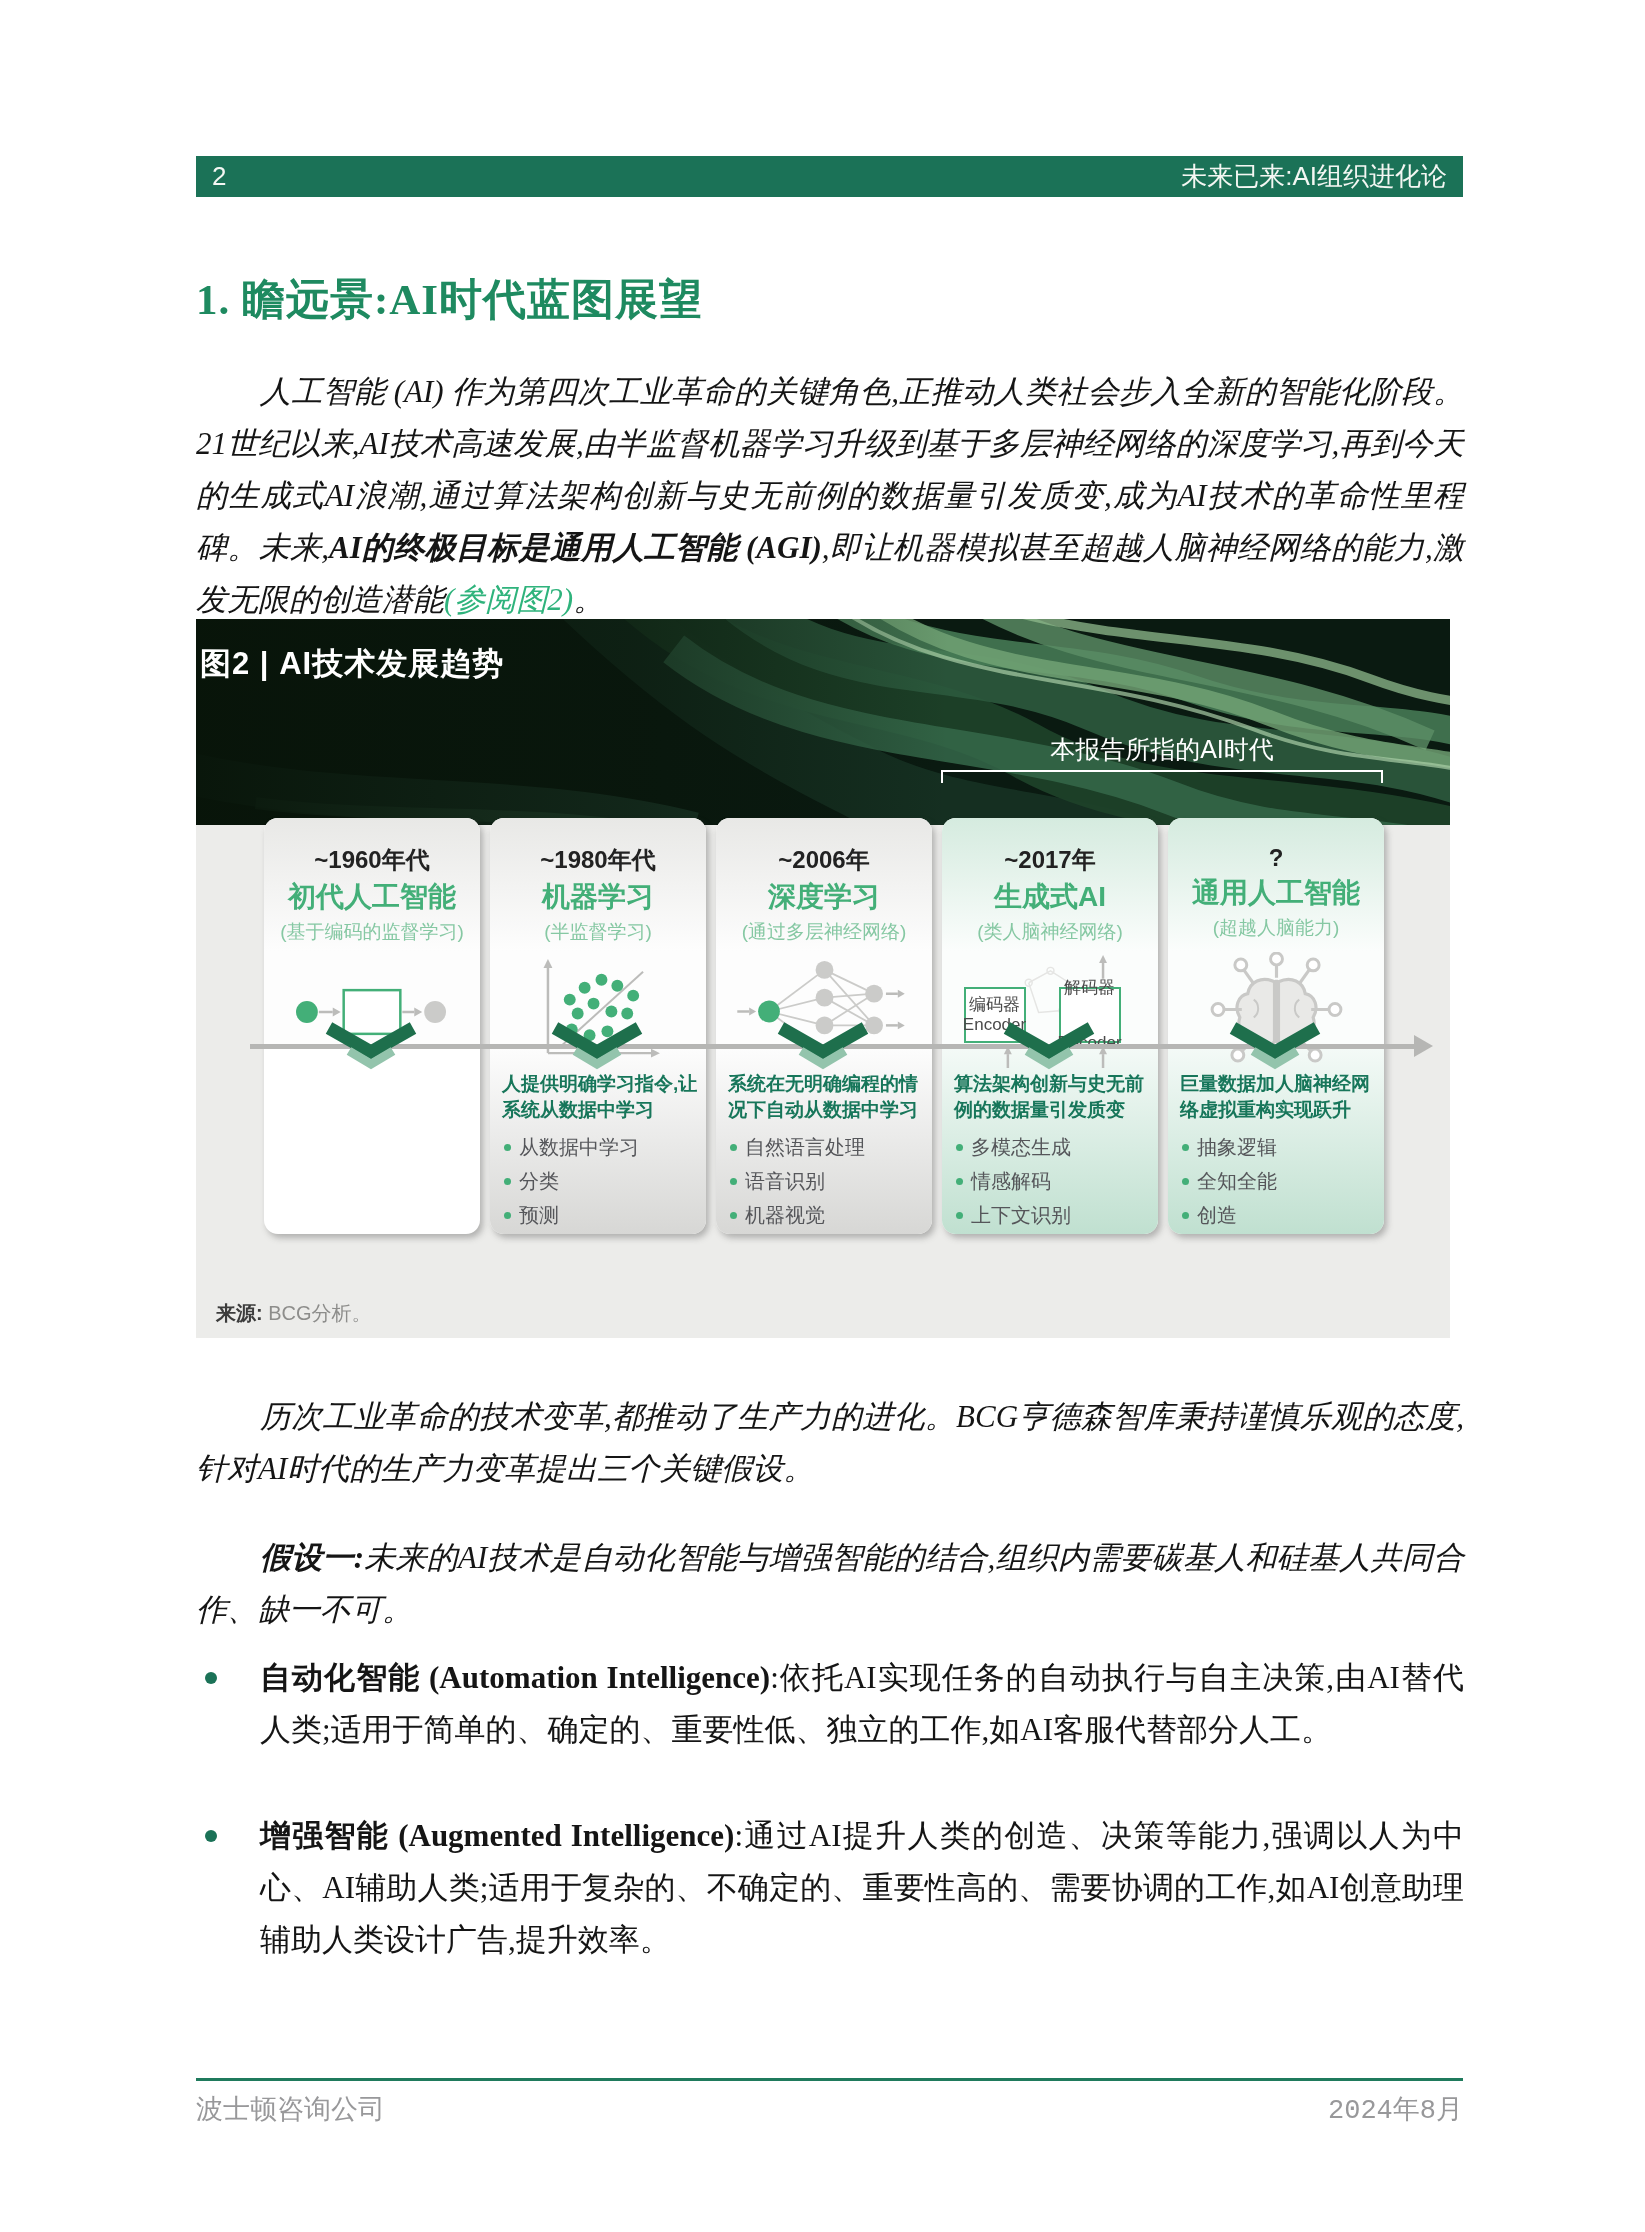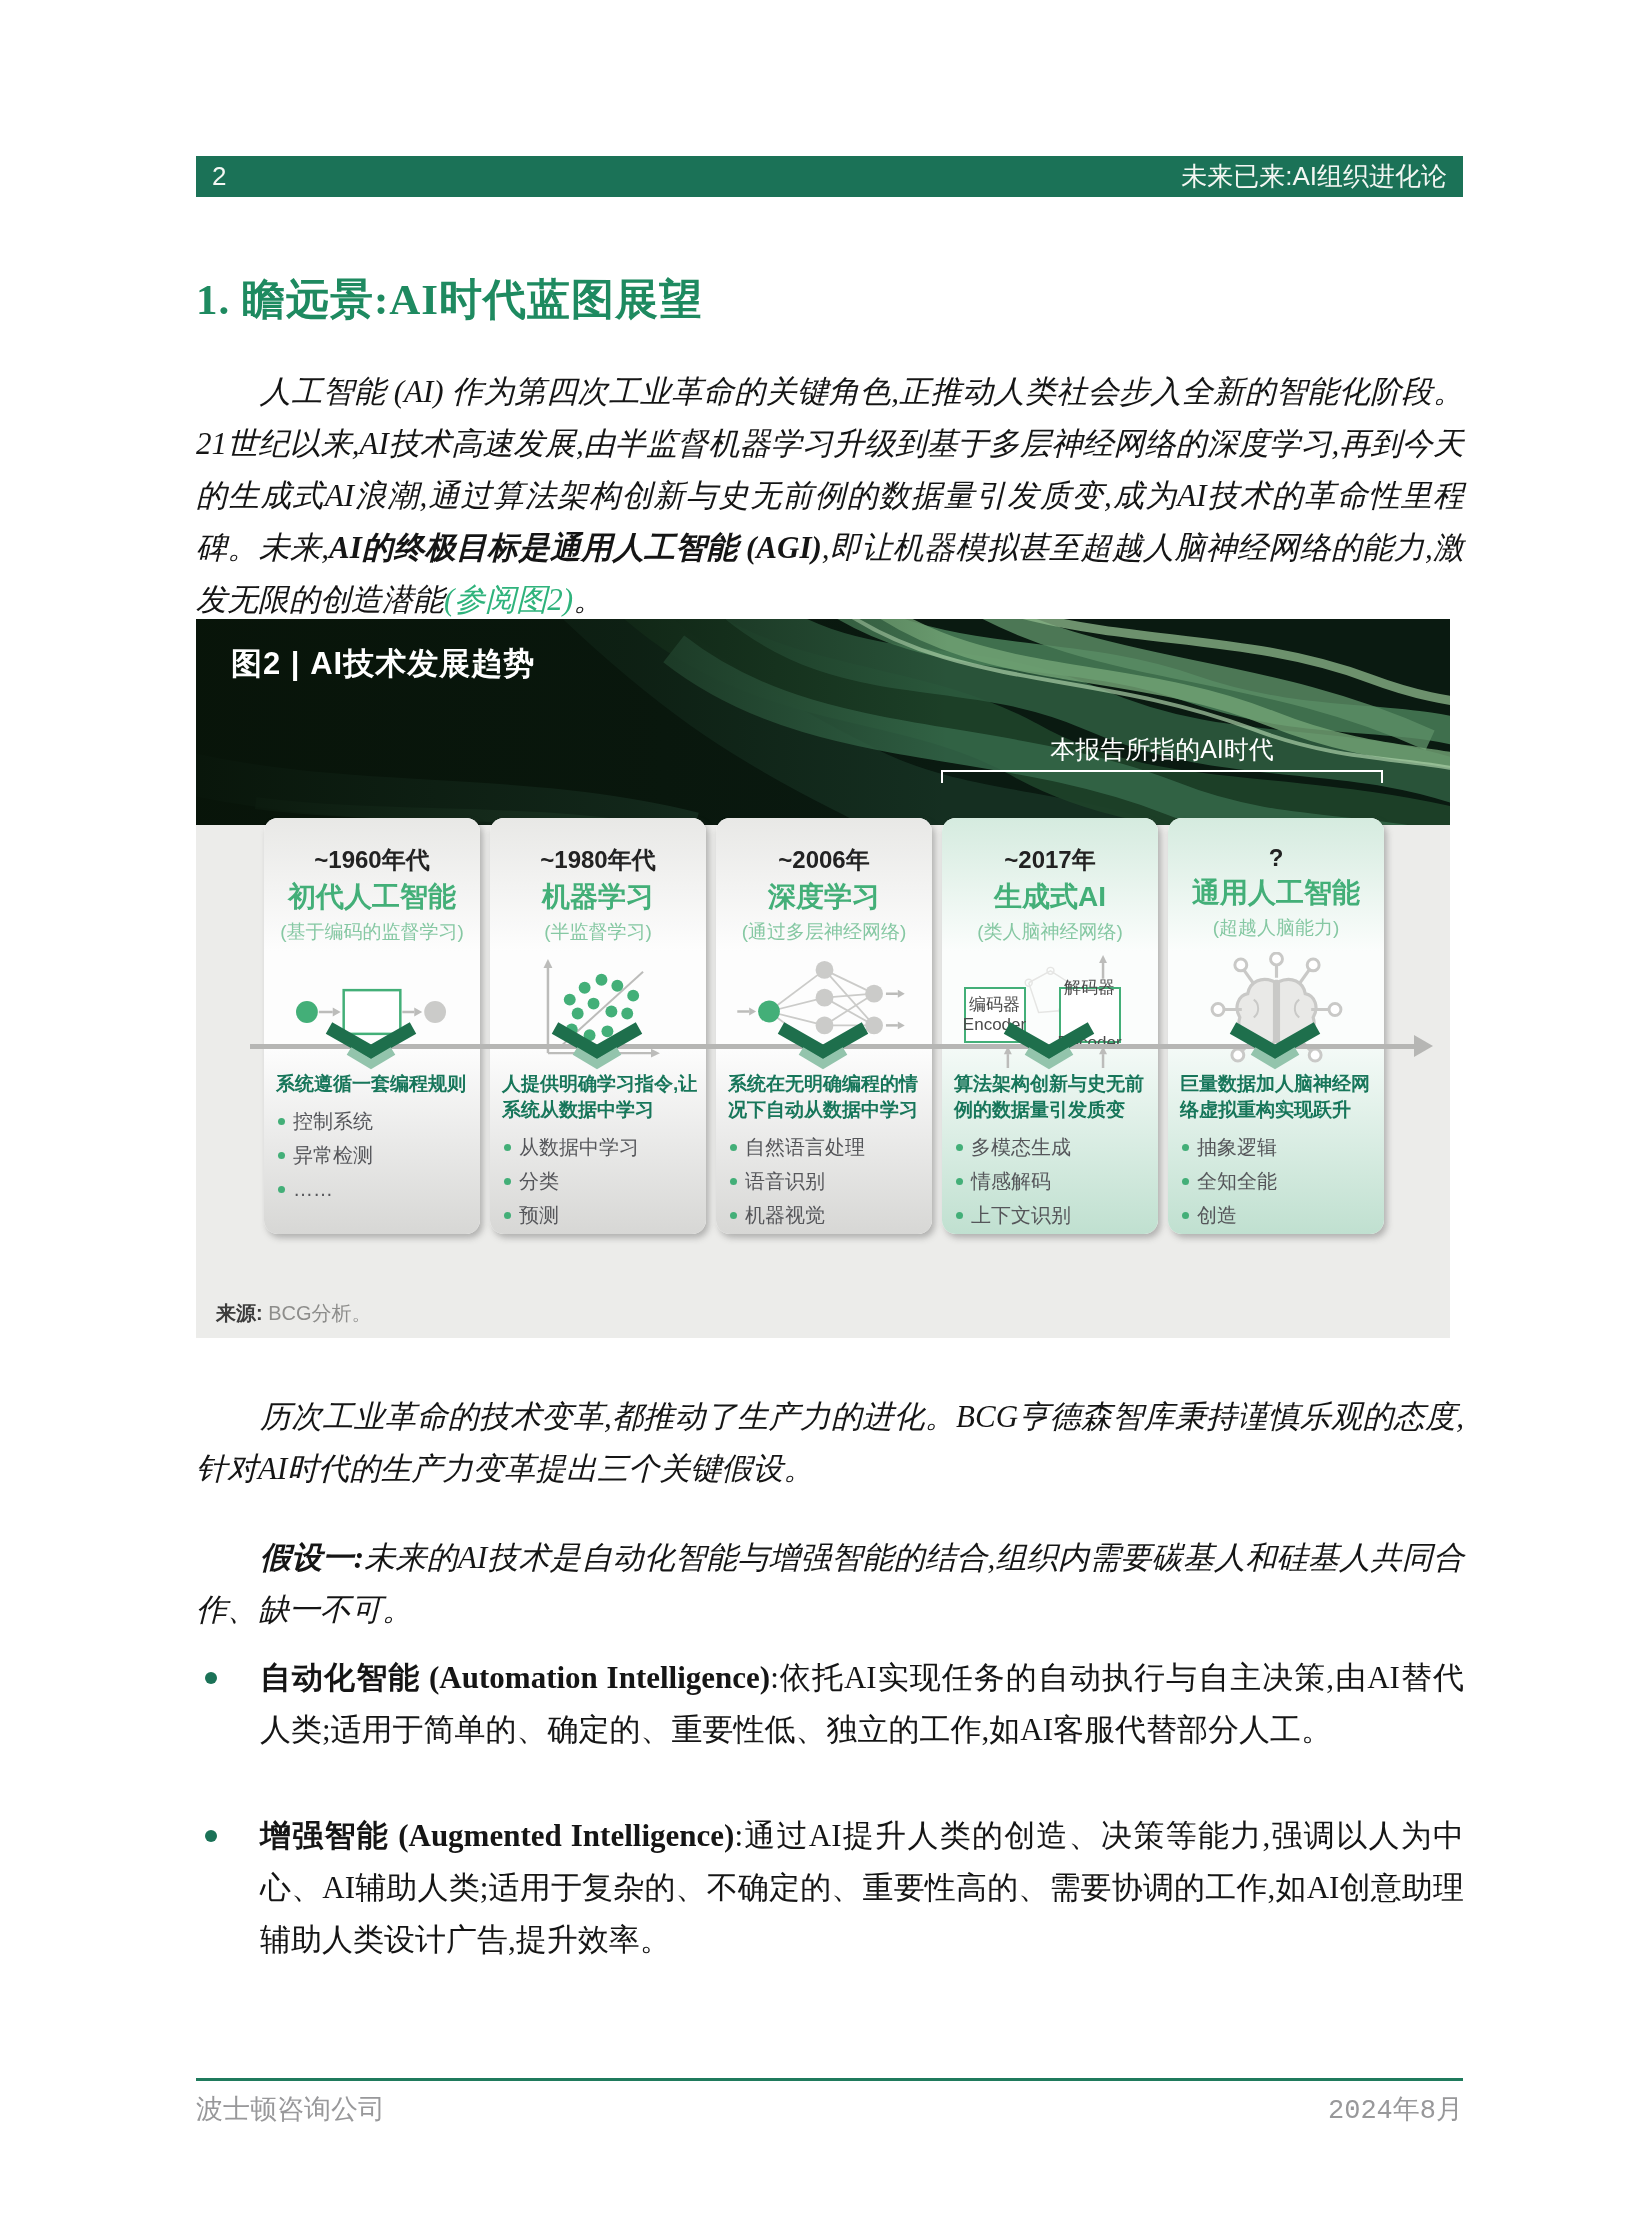--- a/index.html
+++ b/index.html
@@ -34,21 +34,21 @@
   .bold{font-weight:bold;}
   .greenlink{color:#2fb37c;}
 
   
   .figure{
     left:196px;top:619px;width:1254px;height:719px;background:#ececea;
     font-family:"Liberation Sans",sans-serif;overflow:hidden;
   }
   .fig-photo{left:0;top:0;width:1254px;height:206px;overflow:hidden;}
   .fig-title{
-    left:35px;top:24px;color:#ffffff;font-size:31px;font-weight:bold;
+    left:4px;top:24px;color:#ffffff;font-size:31px;font-weight:bold;
     letter-spacing:1px;z-index:4;
   }
   .era-label{
     left:745px;top:114px;width:442px;text-align:center;color:#ffffff;
     font-size:25px;z-index:4;
   }
   .era-bracket{
     left:745px;top:151px;width:442px;height:13px;box-sizing:border-box;
     border-top:2px solid #ffffff;border-left:2px solid #ffffff;border-right:2px solid #ffffff;
     z-index:4;
@@ -203,28 +203,20 @@
           <svg width="159" height="64" viewBox="0 0 160 64">
             <circle cx="14" cy="32" r="11" fill="#43af78"></circle>
             <line x1="26" y1="32" x2="40" y2="32" stroke="#bcbcba" stroke-width="2.5"></line>
             <polygon points="40,27.5 48,32 40,36.5" fill="#bcbcba"></polygon>
             <rect x="51" y="10" width="57" height="44" fill="#ffffff" stroke="#43af78" stroke-width="2.5"></rect>
             <line x1="110" y1="32" x2="122" y2="32" stroke="#bcbcba" stroke-width="2.5"></line>
             <polygon points="122,27.5 130,32 122,36.5" fill="#bcbcba"></polygon>
             <circle cx="143" cy="32" r="11" fill="#cbcbc9"></circle>
           </svg>
         </div>
-      </div>
-      <div class="card-desc">
-        <div class="desc-title">系统遵循一套编程规则</div>
-        <ul class="desc-list">
-          <li>控制系统</li>
-          <li>异常检测</li>
-          <li>……</li>
-        </ul>
       </div>
     </div>
 
     <div class="card">
       <div class="card-top">
         <div class="card-year">~1980年代</div>
         <div class="card-name">机器学习</div>
         <div class="card-sub">(半监督学习)</div>
         <div class="card-icon">
           <svg width="137" height="111" viewBox="0 0 138 112">

